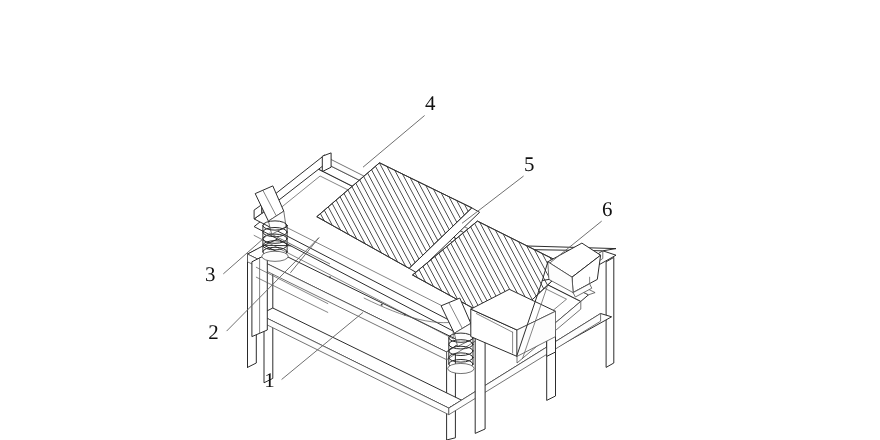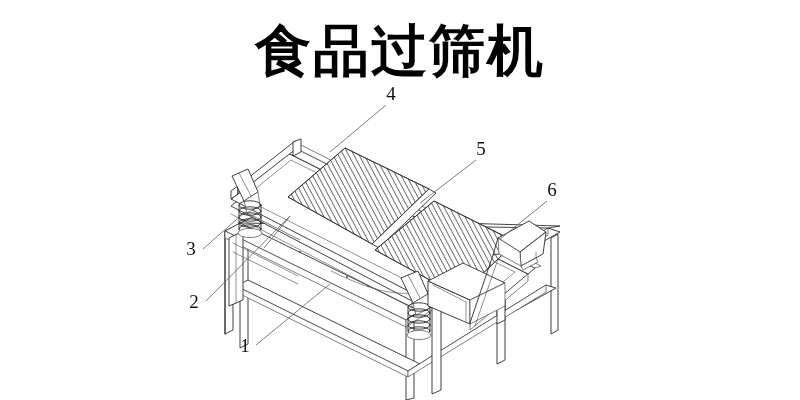--- a/index.html
+++ b/index.html
@@ -53,21 +53,20 @@
     font-size: 19px;
     fill: #111111;
     user-select: none;
   }
 </style>
 </head>
 <body>
 
 <div id="figure-root">
 
-  <div id="title-text">食品过筛机</div>
 
   <svg id="drawing-svg" viewBox="0 0 800 400" xmlns="http://www.w3.org/2000/svg">
 
     <defs>
 
       <pattern id="meshHatchA" patternUnits="userSpaceOnUse" width="4.6" height="4.6" patternTransform="rotate(-28)">
         <line class="mesh-line" x1="0" y1="0" x2="0" y2="4.6"></line>
       </pattern>
       <pattern id="meshHatchB" patternUnits="userSpaceOnUse" width="4.6" height="4.6" patternTransform="rotate(-28)">
         <line class="mesh-line" x1="0" y1="0" x2="0" y2="4.6"></line>

